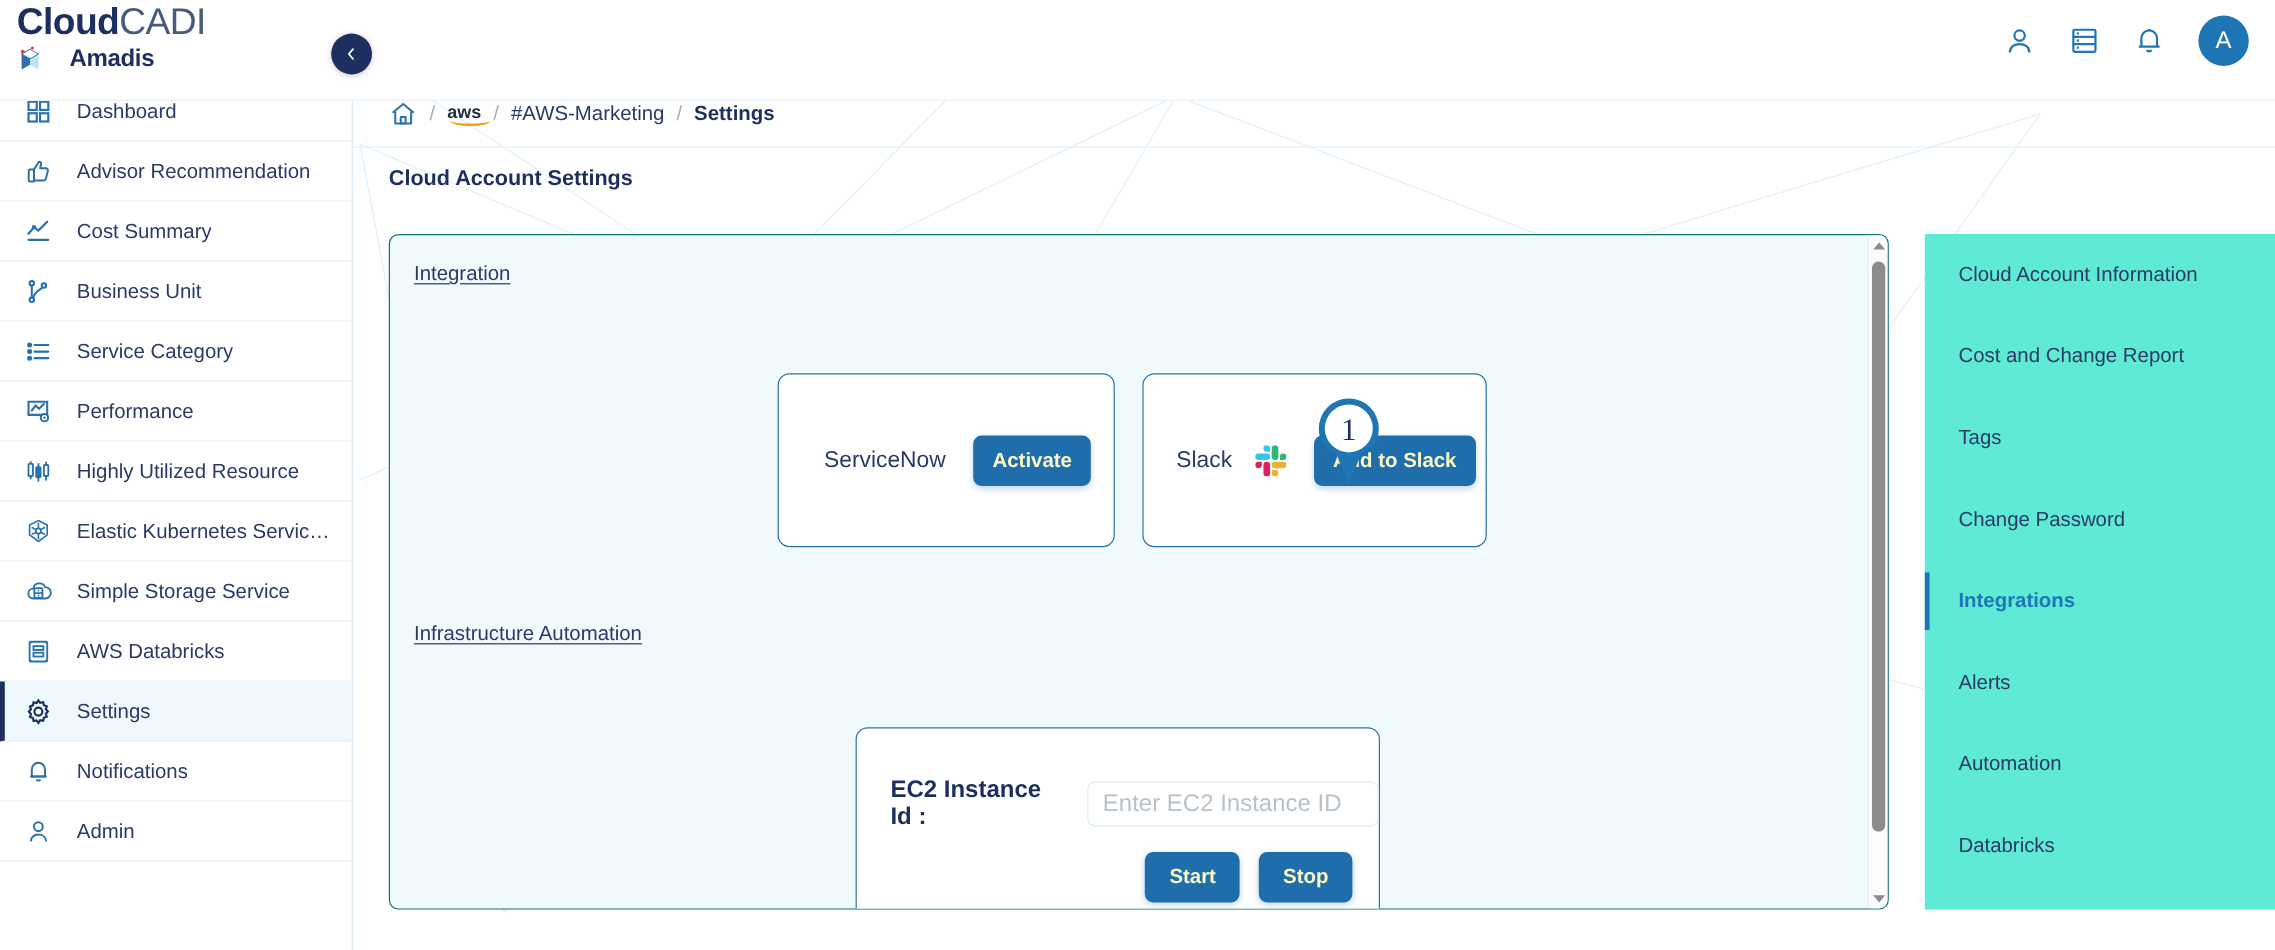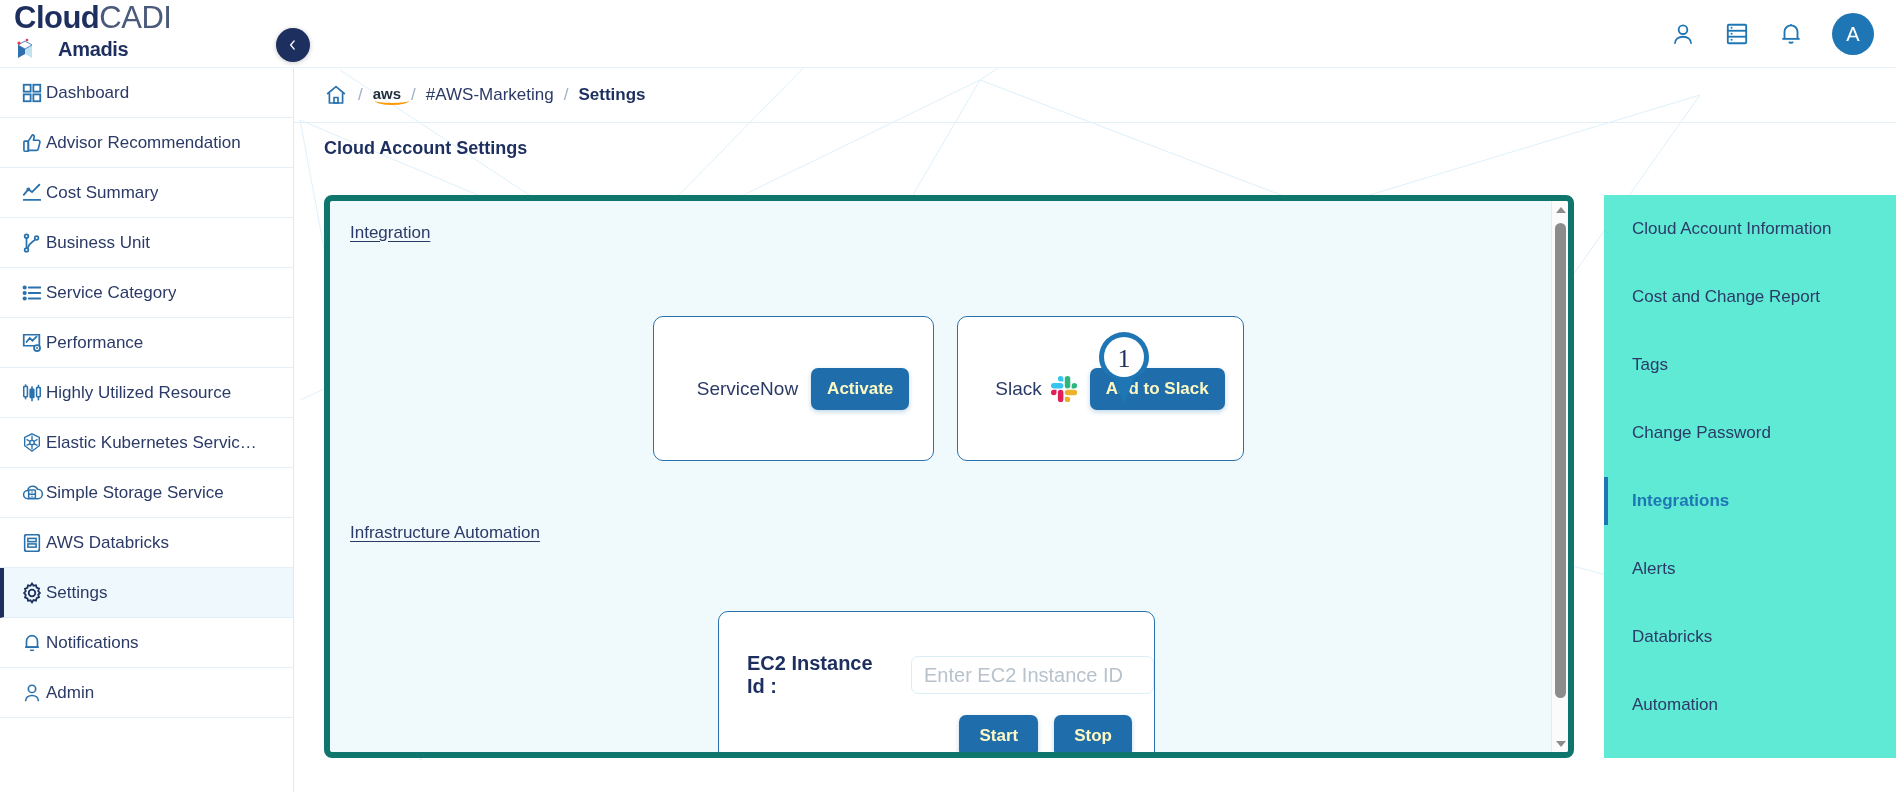--- a/index.html
+++ b/index.html
@@ -15,21 +15,21 @@
   
   .bg-net {
     position: absolute; inset: 0;
     pointer-events: none;
     z-index: 0;
   }
 
   
   .header {
     position: absolute; top: 0; left: 0;
-    width: 1896px; height: 68px;
+    width: 1896px; height: 84px;
     background: #ffffff;
     z-index: 20;
     border-bottom: 1px solid #e8f2f9;
   }
   .brand {
     position: absolute; left: 14px; top: 2px;
     line-height: 1;
   }
   .brand-top {
     font-size: 31px; letter-spacing: -0.5px;
@@ -61,21 +61,21 @@
   .sidebar {
     position: absolute; top: 68px; left: 0;
     width: 294px; height: 724px;
     background: #ffffff;
     border-right: 1px solid #dbeaf5;
     z-index: 15;
   }
   .nav-item {
     height: 50px;
     display: flex; align-items: center;
-    padding-left: 18px; 
+    padding-left: 18px; gap: 18px;
     border-bottom: 1px solid #e3f0f8;
     cursor: pointer;
     font-size: 17px;
     color: #2b3a67;
     position: relative;
   }
   .nav-item.active {
     background: #eff8fc;
     border-left: 4px solid #1d2f5e;
     padding-left: 14px;
@@ -123,21 +123,21 @@
   }
   .page-title {
     position: absolute; left: 30px; top: 15px;
     font-size: 18px; font-weight: 700; color: #1d2f5e;
   }
 
   .content-panel {
     position: absolute; left: 30px; top: 72px;
     width: 1250px; height: 563px;
     background: #f0f9fc;
-    border: 6px solid #0f766e;
+    border: 1px solid #0f766e;
     border-radius: 8px;
     overflow: hidden;
     text-decoration: underline;
   }
   .panel-inner { position: absolute; inset: 0; }
 
   .section-label {
     position: absolute;
     font-size: 17px; color: #2b3a67;
     text-decoration: underline;
@@ -146,21 +146,21 @@
   }
   .section-label.integration { left: 20px; top: 22px; }
   .section-label.infra { left: 20px; top: 322px; }
 
   .card {
     position: absolute;
     background: #ffffff;
     border: 1.5px solid #2a72ad;
     border-radius: 10px;
     display: flex; align-items: center; justify-content: center;
-    gap: 13px;
+    gap: 23px;
     padding-left: 19px;
   }
   .card.servicenow { left: 323px; top: 115px; width: 281px; height: 145px; }
   .card.slack      { left: 627px; top: 115px; width: 287px; height: 145px; }
 
   .card-name { font-size: 19px; color: #2b3a67; }
   .slack-name { margin-right: -4px; }
 
   .btn-primary {
     background: #1f6eab;
@@ -587,22 +587,22 @@
     </div>
   </div>
 
   <div class="right-menu">
     <div class="rm-item">Cloud Account Information</div>
     <div class="rm-item">Cost and Change Report</div>
     <div class="rm-item">Tags</div>
     <div class="rm-item">Change Password</div>
     <div class="rm-item active">Integrations</div>
     <div class="rm-item">Alerts</div>
+    <div class="rm-item">Automation</div>
     <div class="rm-item">Databricks</div>
-    <div class="rm-item">Automation</div>
   </div>
 
 </div>
 
 <div class="pin">
   <svg width="58" height="76" viewBox="0 0 58 76">
     <path d="M29 74 L18.5 48 Q4 42 4 27 A25 25 0 1 1 54 27 Q54 42 39.5 48 Z" fill="#1f76b5"></path>
     <circle cx="29" cy="27" r="20" fill="#ffffff"></circle>
   </svg>
   <span class="num">1</span>

